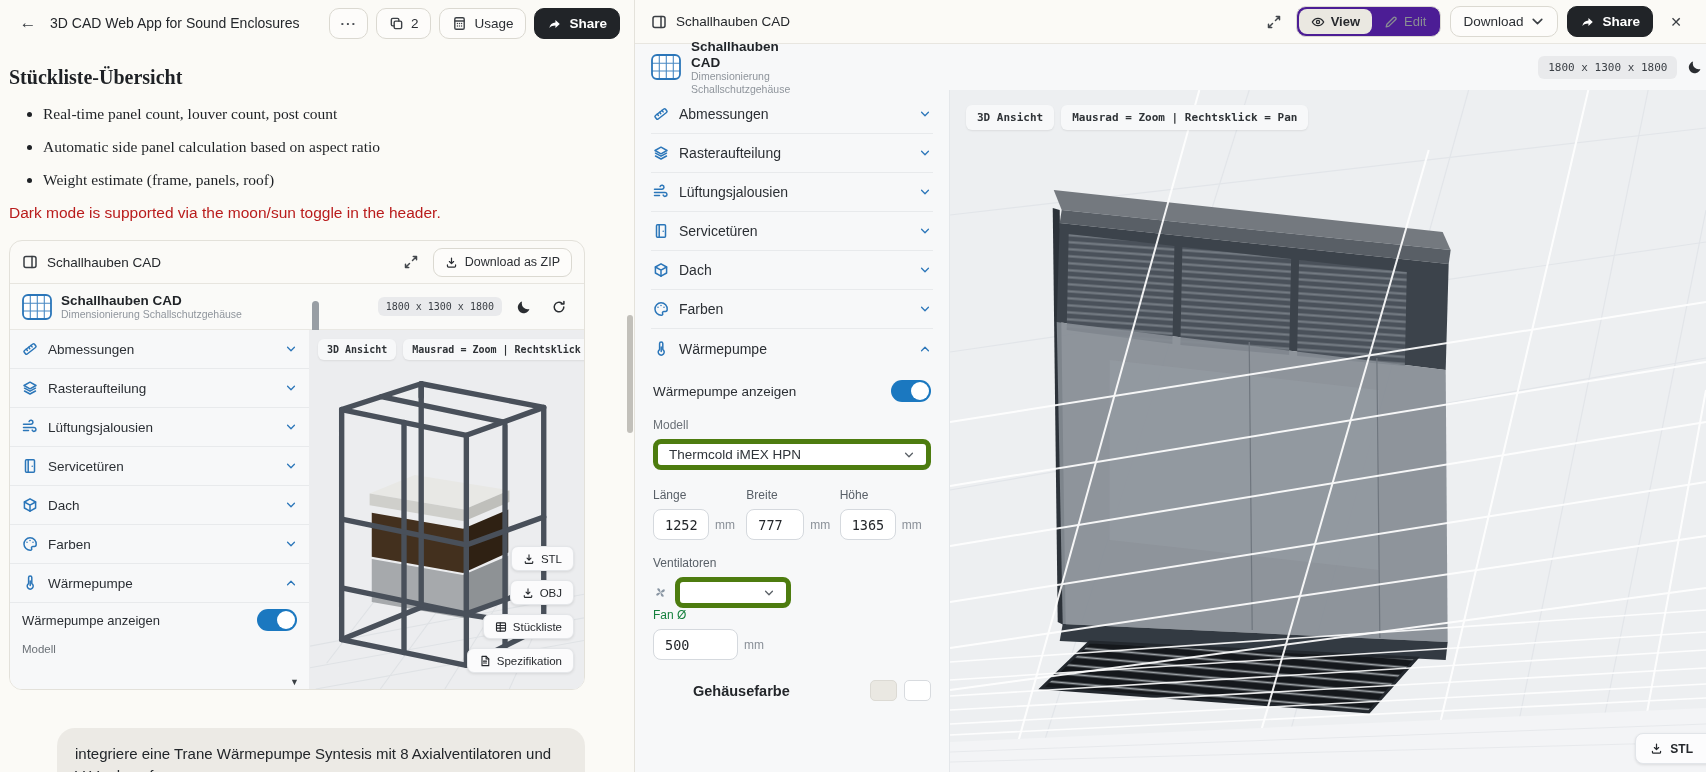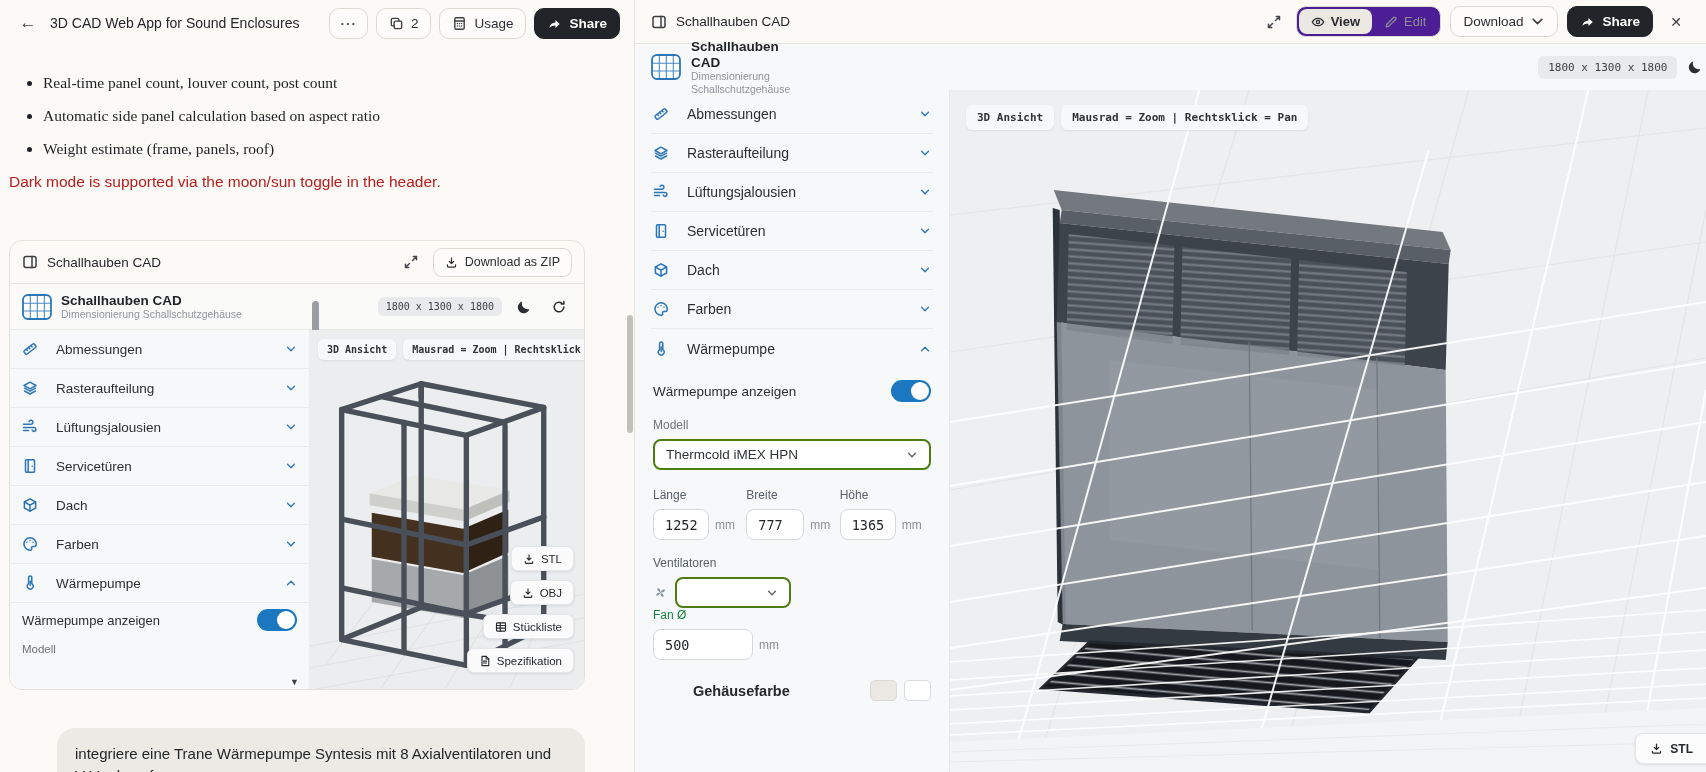--- a/index.html
+++ b/index.html
@@ -40,21 +40,21 @@
   .applogo{flex:none;}
   .apptitles{line-height:1.15;margin-right:auto;}
   .apptitles .a{font-size:13.5px;font-weight:700;color:#1F2327;}
   .apptitles .b{font-size:10.5px;color:#8F959C;}
   .dims{font-family:"DejaVu Sans Mono",monospace;font-size:10px;color:#3A3F45;background:#E9EAEC;border-radius:6px;padding:4px 8px;white-space:nowrap;}
   .dims.big{font-size:11px;padding:5px 10px;}
   .ghost{width:26px;height:26px;display:flex;align-items:center;justify-content:center;color:#2A2D31;cursor:pointer;}
 
   .card-body{flex:1;display:flex;min-height:0;background:#F7F8F9;}
   .mini-side{width:300px;overflow:hidden;position:relative;border-right:1px solid #ECEDEF;}
-  .srow{height:39px;display:flex;align-items:center;gap:18px;padding:0 12px;border-bottom:1px solid #E8EAEC;cursor:pointer;}
+  .srow{height:39px;display:flex;align-items:center;gap:10px;padding:0 12px;border-bottom:1px solid #E8EAEC;cursor:pointer;}
   .srow:nth-last-child(-n+3){border-bottom:none;}
   .srow .ic{color:#2B76B9;}
   .srow .lbl{font-size:13.5px;color:#2B2F34;flex:1;}
   .chev{width:12px;height:12px;color:#5A6066;}
   .tglrow{display:flex;align-items:center;padding:6px 12px 0 12px;}
   .tglrow .lbl{font-size:13px;color:#2B2F34;flex:1;}
   .toggle{width:40px;height:22px;border-radius:11px;background:#1B78C0;position:relative;cursor:pointer;flex:none;}
   .toggle::after{content:"";position:absolute;right:2px;top:2px;width:18px;height:18px;border-radius:50%;background:#fff;}
   .modlbl{font-size:11.5px;color:#6B7177;padding:12px 12px 0 12px;}
   .mini-more{position:absolute;right:10px;bottom:2px;font-size:9px;color:#3A3F44;}
@@ -86,33 +86,33 @@
   .xbtn{width:28px;height:28px;display:flex;align-items:center;justify-content:center;font-size:14px;color:#3A3E43;cursor:pointer;}
 
   .app-head{height:46px;display:flex;align-items:center;gap:10px;padding:0 16px;background:#F7F8F9;}
   .app-body{flex:1;display:flex;min-height:0;}
   .controls{width:314px;padding:5px 16px 0 16px;overflow:hidden;}
   .controls .srow{padding:0 2px;}
   .controls .srow .lbl{font-size:14px;}
   .controls .tglrow{padding:12px 2px 0 2px;}
   .controls .tglrow .lbl{font-size:13.5px;}
   .flabel{font-size:12px;color:#6B7177;margin:16px 0 0 2px;}
-  .select{margin:7px 2px 0 2px;height:31px;border:2px solid #4d7c0f;border-radius:8px;background:#fff;display:flex;align-items:center;
+  .select{margin:7px 2px 0 2px;height:31px;border:5px solid #4d7c0f;border-radius:8px;background:#fff;display:flex;align-items:center;
           padding:0 11px;font-size:13.5px;color:#2F343A;cursor:pointer;}
   .select .val{flex:1;}
   .infobox{margin:14px 2px 0 2px;background:#EBEDEF;border-radius:9px;padding:12px 13px;}
   .infobox .t{font-size:12.5px;font-weight:700;color:#23272C;margin-bottom:7px;}
   .infobox .l{font-size:12px;color:#9AA1A9;line-height:1.55;}
   .fields{display:flex;margin-top:18px;padding-left:2px;}
   .fgroup{width:103px;}
   .fgroup .flab{font-size:12px;color:#596068;margin-bottom:7px;}
   .inwrap{display:flex;align-items:center;gap:6px;}
   .num{height:31px;border:1px solid #D5D9DE;border-radius:8px;background:#fff;
        font-family:"DejaVu Sans Mono",monospace;font-size:13.5px;color:#23262A;padding:0 0 0 11px;outline:none;}
-  .num.w56{width:56px;} .num.w58{width:58px;} .num.w104{width:100px;}
+  .num.w56{width:56px;} .num.w58{width:58px;} .num.w104{width:85px;}
   .unit{font-size:12px;color:#8A9098;}
   .ventrow{display:flex;margin-top:16px;padding-left:2px;flex-direction:column;}
   .vgroup1{width:157px;} .vgroup2{flex:1;}
   .ventline{display:flex;align-items:center;gap:7px;}
   .fanic{width:15px;height:15px;color:#8A96A3;flex:none;}
   .select.small{margin:0;width:116px;height:31px;}
   .farberow{display:flex;align-items:center;margin-top:20px;padding:0 2px;margin-left:40px;}
   .farberow .h{font-size:14.5px;font-weight:700;color:#23262A;flex:1;}
   .swatch{width:27px;height:21px;border-radius:5px;cursor:pointer;}
   .swatch.s1{background:#EAE8E2;border:1px solid #DCDAD4;margin-right:7px;}
@@ -152,20 +152,21 @@
       </button>
       <button class="btn dark">
         <svg class="ic fill" viewBox="0 0 16 16">
             <path d="M2.5 12.8c.6-3.9 3-5.7 6.5-5.9V4.2l4.6 4.3-4.6 4.3v-2.7c-2.6 0-4.8.7-6.5 2.7z"></path>
           </svg>
         <span>Share</span>
       </button>
     </header>
 
     <div class="doc">
+      <h1>Stückliste-Übersicht</h1>
       <ul>
         <li>Real-time panel count, louver count, post count</li>
         <li>Automatic side panel calculation based on aspect ratio</li>
         <li>Weight estimate (frame, panels, roof)</li>
       </ul>
       <p>Dark mode is supported via the moon/sun toggle in the header.</p>
     </div>
 
     <div class="card">
       <div class="card-head">

